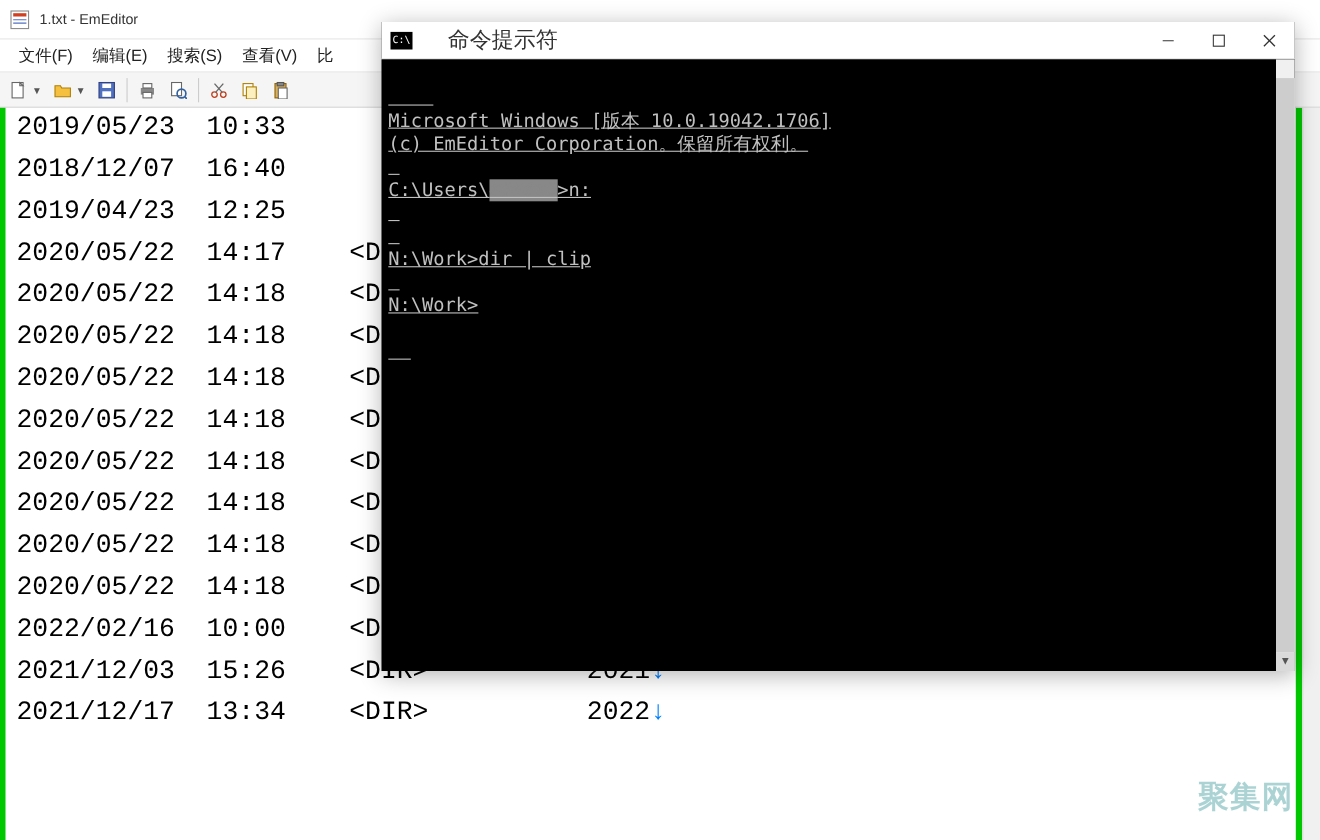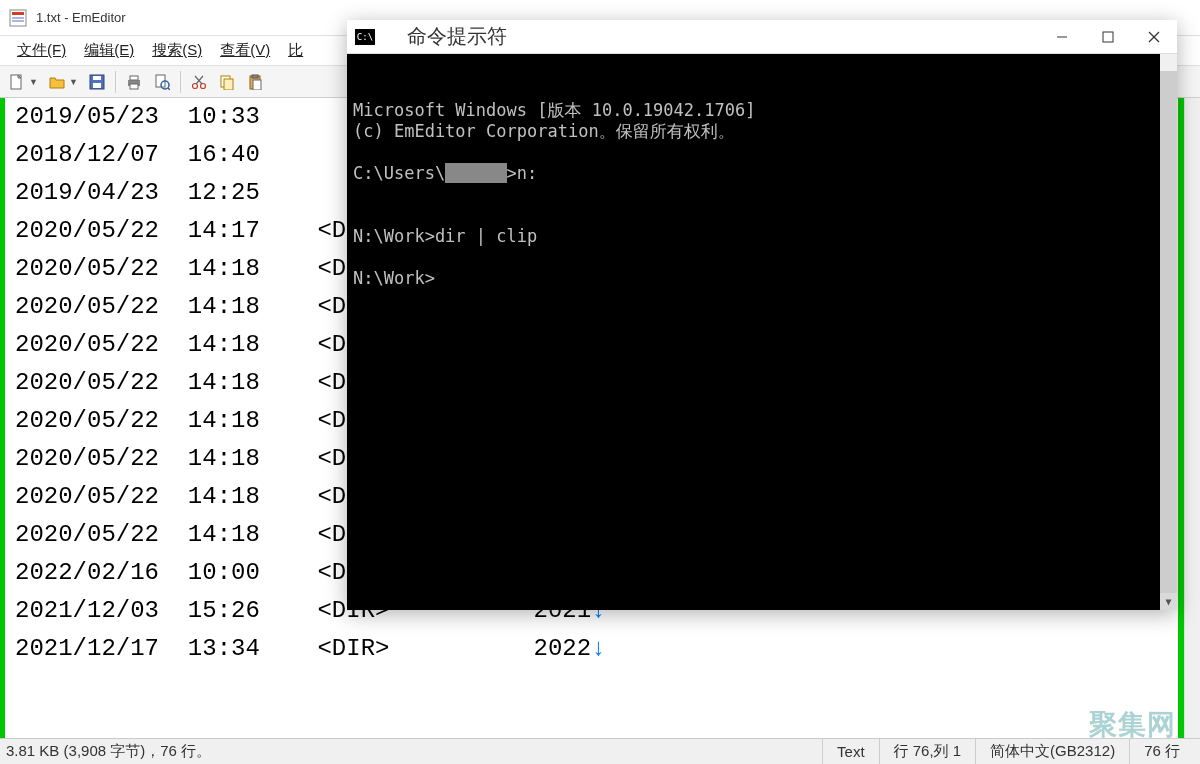--- a/index.html
+++ b/index.html
@@ -39,21 +39,21 @@
 .menubar {
   height: 30px;
   background: #fff;
   display: flex;
   align-items: center;
   padding: 0 8px;
   border-bottom: 1px solid #e0e0e0;
   font-size: 15px;
   color: #222;
 }
-.menu-item { padding: 3px 9px; cursor:default;text-decoration:underline;}
+.menu-item { padding: 3px 9px; cursor:default;}
 .toolbar {
   height: 32px;
   background: #f5f5f5;
   display: flex;
   align-items: center;
   padding: 0 4px;
   border-bottom: 1px solid #d0d0d0;
   gap: 2px;
 }
 .tool-btn {
@@ -131,20 +131,21 @@
 .cmd-controls{display:flex;height:100%;}
 .cmd-ctrl{width:46px;display:flex;align-items:center;justify-content:center;color:#555;font-size:16px;}
 .cmd-body{
   flex:1;background:#000;
   font-family:"NSimSun","SimSun","Consolas",monospace;
   font-size:17px;color:#c0c0c0;
   padding:4px 6px;
   white-space:pre;
   line-height:21px;
   position:relative;
+  text-decoration:underline;
 }
 .cmd-scroll{
   position:absolute;right:0;top:0;bottom:0;width:17px;
   background:#f0f0f0;
 }
 .cmd-scroll-btn{height:17px;background:#dadada;display:flex;align-items:center;justify-content:center;font-size:10px;color:#555;}
 .cmd-scroll-track{position:absolute;top:17px;bottom:17px;left:0;right:0;background:#f0f0f0;}
 .cmd-scroll-thumb{position:absolute;top:0;left:0;right:0;height:100%;background:#cdcdcd;}
 .redact{background:#888;color:#888;}
 </style>
@@ -246,27 +247,20 @@
       <div class="editor-line">2020/05/22  14:18    &lt;DIR</div>
       <div class="editor-line">2020/05/22  14:18    &lt;DIR</div>
       <div class="editor-line">2020/05/22  14:18    &lt;DIR</div>
       <div class="editor-line">2022/02/16  10:00    &lt;DIR&gt;          2020<span class="return-mark">↓</span></div>
       <div class="editor-line">2021/12/03  15:26    &lt;DIR&gt;          2021<span class="return-mark">↓</span></div>
       <div class="editor-line">2021/12/17  13:34    &lt;DIR&gt;          2022<span class="return-mark">↓</span></div>
       <div class="right-border"></div>
     <div class="editor-scroll"></div>
   </div>
 
-  <div class="statusbar">
-    <span class="status-left">3.81 KB (3,908 字节)，76 行。</span>
-    <span class="status-cell">Text</span>
-    <span class="status-cell">行 76,列 1</span>
-    <span class="status-cell">简体中文(GB2312)</span>
-    <span class="status-cell">76 行</span>
-  </div>
 </div>
 
 <div class="cmd-window">
   <div class="cmd-titlebar">
     <span class="cmd-icon">C:\</span>
     <span class="cmd-title">命令提示符</span>
     <div class="cmd-controls">
       <span class="cmd-ctrl">
           <svg width="12" height="12">
             <line x1="1" y1="6" x2="11" y2="6" stroke="#333" stroke-width="1"></line>

